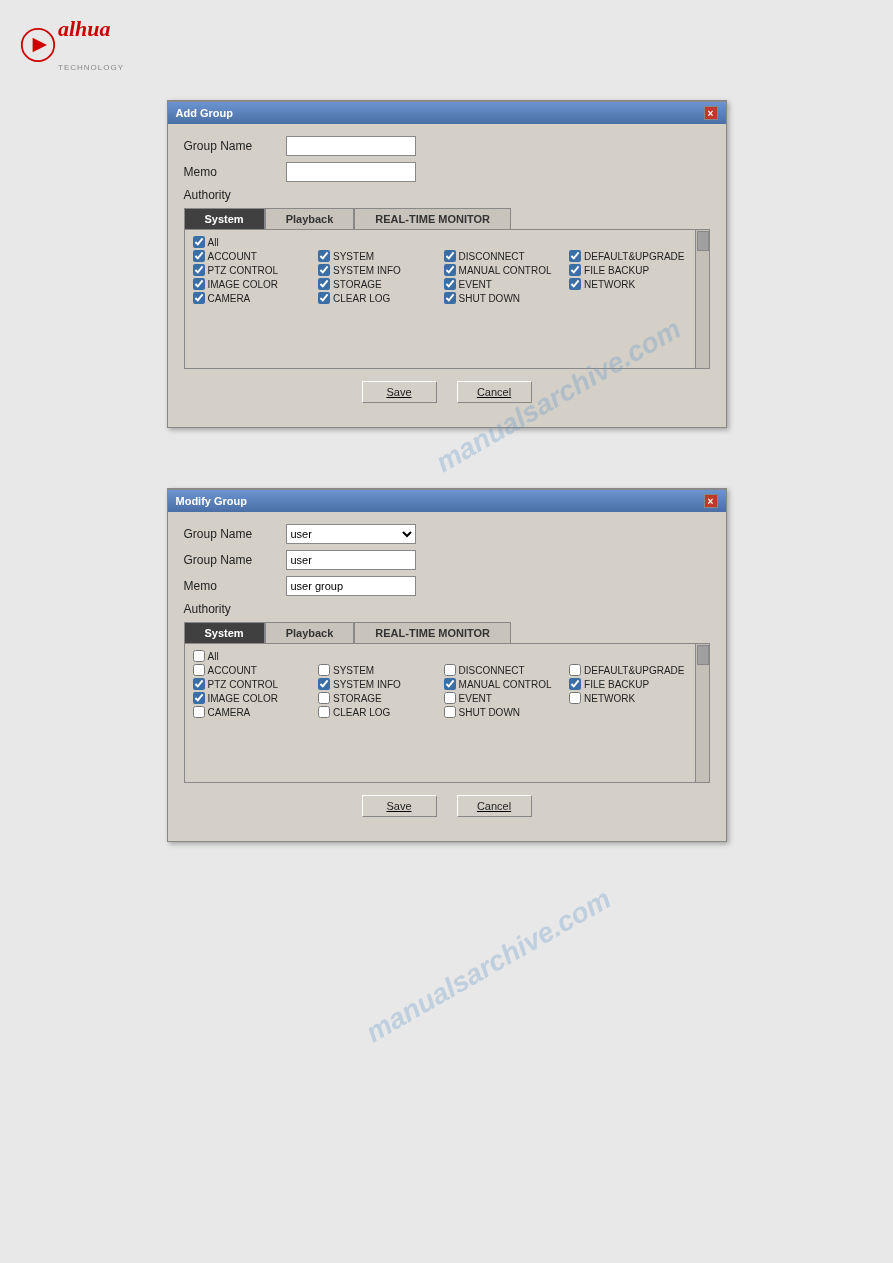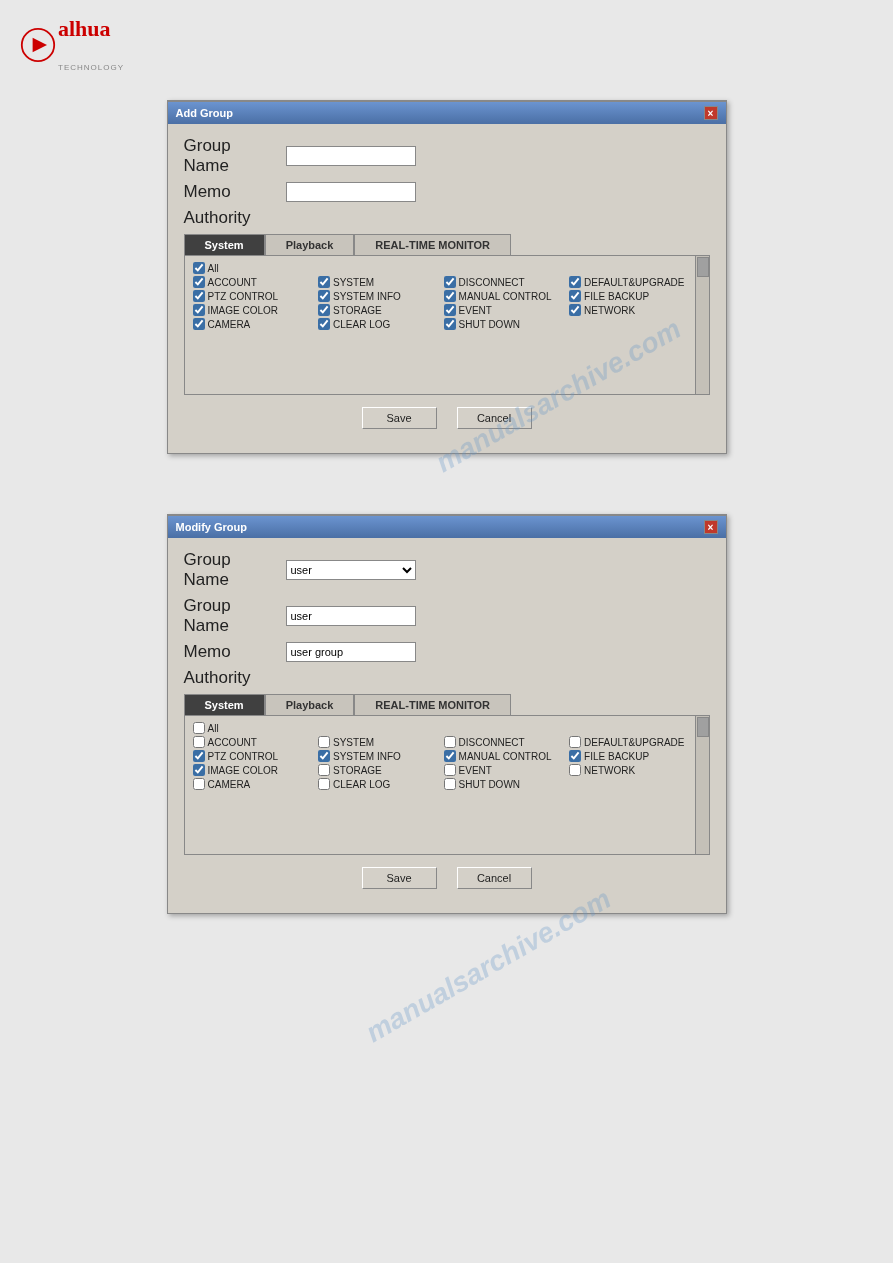--- a/index.html
+++ b/index.html
@@ -70,21 +70,21 @@
 
     .form-row {
       display: flex;
       align-items: center;
       margin-bottom: 6px;
     }
 
     .form-label {
       width: 102px;
       text-align: left;
-      font-size: 17px;
+      font-size: 12px;
       color: #222;
       padding-right: 8px;
     }
 
     .form-input {
       width: 130px;
       height: 20px;
       border: 1px solid #888;
       background: white;
       font-size: 11px;
@@ -165,20 +165,21 @@
       margin-bottom: 2px;
     }
 
     
     .button-row {
       display: flex;
       justify-content: center;
       gap: 20px;
       margin-top: 12px;
       padding-bottom: 12px;
+      text-decoration: underline;
     }
 
     .btn {
       width: 75px;
       height: 22px;
       background: #d4d0c8;
       border: 1px solid #888;
       border-top: 1px solid #fff;
       border-left: 1px solid #fff;
       font-size: 11px;
@@ -216,21 +217,21 @@
 
 <div class="page-wrapper">
 
   <div class="logo-area">
     <div class="logo-svg-wrap">
       <svg class="logo-play-icon" viewBox="0 0 40 40" xmlns="http://www.w3.org/2000/svg">
         <ellipse cx="20" cy="20" rx="18" ry="18" fill="none" stroke="#cc0000" stroke-width="2"></ellipse>
         <path d="M14 12 L30 20 L14 28 Z" fill="#cc0000"></path>
       </svg>
       <div>
-        <div style="font-size:22px; font-weight:bold; color:#cc0000; font-family:Georgia,serif; line-height:1;">alhua</div>
+        <div style="font-size:22px; font-weight:bold; font-style:italic; color:#cc0000; font-family:Georgia,serif; line-height:1;">alhua</div>
         <div style="font-size:8px; color:#888; letter-spacing:1px; font-family:Arial,sans-serif;margin-top:23px;">TECHNOLOGY</div>
       </div>
     </div>
   </div>
 
   <div style="position:absolute; top:380px; left:420px; color:rgba(100,150,200,0.3); font-size:28px; font-style:italic; font-weight:bold; transform:rotate(-30deg); pointer-events:none; z-index:10; white-space:nowrap;">manualsarchive.com</div>
   <div style="position:absolute; top:950px; left:350px; color:rgba(100,150,200,0.3); font-size:28px; font-style:italic; font-weight:bold; transform:rotate(-30deg); pointer-events:none; z-index:10; white-space:nowrap;">manualsarchive.com</div>
 
   <div class="dialog-1-wrap">
     <div class="dialog">

